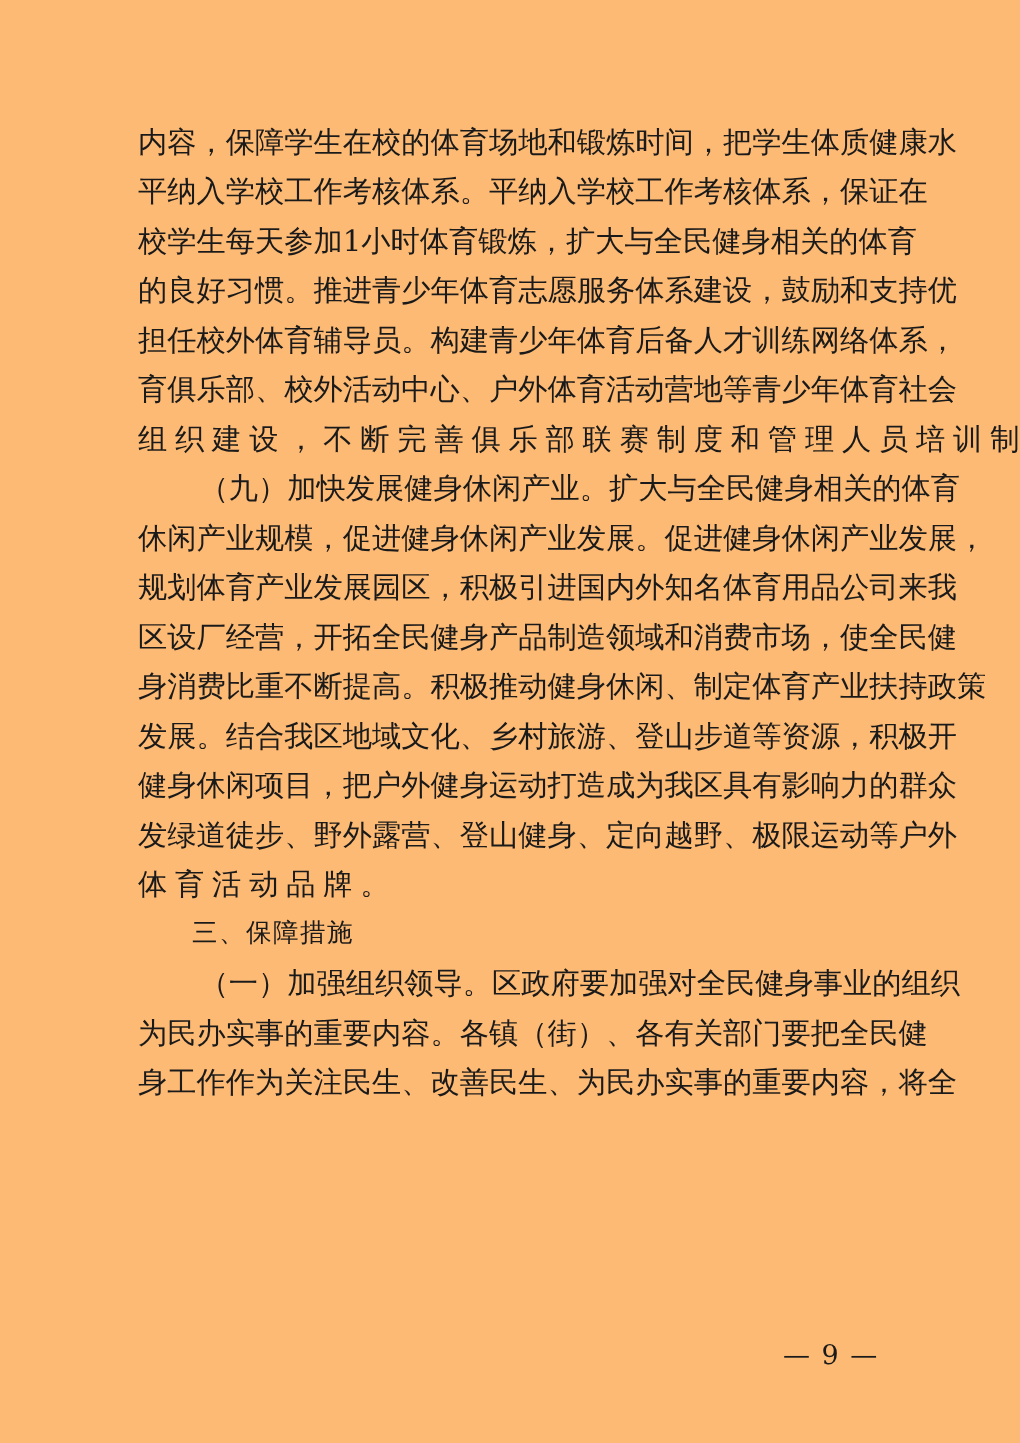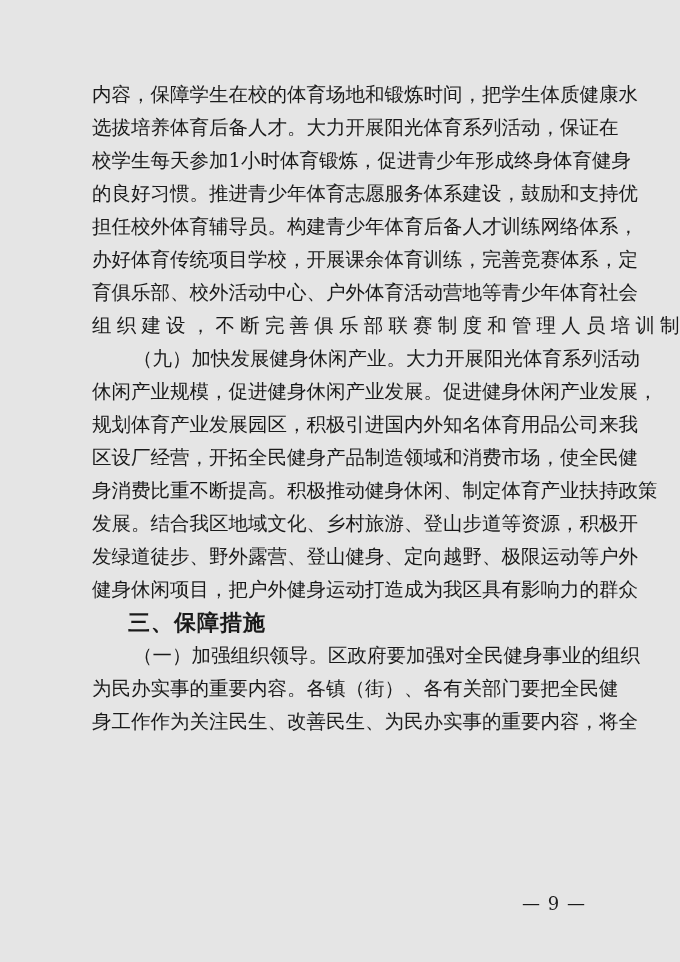--- a/index.html
+++ b/index.html
@@ -13,21 +13,21 @@
     position: relative;
     overflow: hidden;
     font-family: "DejaVu Serif", "Liberation Serif", serif;
     color: #1a1a1a;
   }
   .page {
     position: absolute;
     left: 0; top: 0;
     width: 680px;
     height: 962px;
-    background: #e5e5e5;
+    background: #fdba74;
   }
   .body-text {
     position: absolute;
     left: 92px;
     top: 78px;
     width: 504px;
   }
   .line {
     height: 33px;
     line-height: 33px;
@@ -39,22 +39,22 @@
   }
   .line.last {
     text-align-last: left;
     letter-spacing: 5.2px;
   }
   .line.indent {
     padding-left: 41px;
   }
   .heading {
     font-family: "DejaVu Sans", "Liberation Sans", sans-serif;
-    font-weight: bold;
-    font-size: 22px;
+    font-weight: normal;
+    font-size: 17px;
     text-align-last: left;
     padding-left: 36px;
     letter-spacing: 1px;
   }
   .page-number {
     position: absolute;
     left: 522px;
     top: 893px;
     font-family: "DejaVu Serif", "Liberation Serif", serif;
     font-size: 18px;
@@ -62,36 +62,36 @@
     white-space: nowrap;
     letter-spacing: 1px;
   }
 </style>
 </head>
 <body>
 
 <div class="page">
   <div class="body-text">
     <div class="line">内容，保障学生在校的体育场地和锻炼时间，把学生体质健康水</div>
-    <div class="line">选拔培养体育后备人才。大力开展阳光体育系列活动，保证在</div>
-    <div class="line">校学生每天参加1小时体育锻炼，促进青少年形成终身体育健身</div>
+    <div class="line">平纳入学校工作考核体系。平纳入学校工作考核体系，保证在</div>
+    <div class="line">校学生每天参加1小时体育锻炼，扩大与全民健身相关的体育</div>
     <div class="line">的良好习惯。推进青少年体育志愿服务体系建设，鼓励和支持优</div>
     <div class="line">担任校外体育辅导员。构建青少年体育后备人才训练网络体系，</div>
-    <div class="line">办好体育传统项目学校，开展课余体育训练，完善竞赛体系，定</div>
     <div class="line">育俱乐部、校外活动中心、户外体育活动营地等青少年体育社会</div>
     <div class="line last">组织建设，不断完善俱乐部联赛制度和管理人员培训制度。</div>
 
-    <div class="line indent">（九）加快发展健身休闲产业。大力开展阳光体育系列活动</div>
+    <div class="line indent">（九）加快发展健身休闲产业。扩大与全民健身相关的体育</div>
     <div class="line">休闲产业规模，促进健身休闲产业发展。促进健身休闲产业发展，</div>
     <div class="line">规划体育产业发展园区，积极引进国内外知名体育用品公司来我</div>
     <div class="line">区设厂经营，开拓全民健身产品制造领域和消费市场，使全民健</div>
     <div class="line">身消费比重不断提高。积极推动健身休闲、制定体育产业扶持政策</div>
     <div class="line">发展。结合我区地域文化、乡村旅游、登山步道等资源，积极开</div>
+    <div class="line">健身休闲项目，把户外健身运动打造成为我区具有影响力的群众</div>
     <div class="line">发绿道徒步、野外露营、登山健身、定向越野、极限运动等户外</div>
-    <div class="line">健身休闲项目，把户外健身运动打造成为我区具有影响力的群众</div>
+    <div class="line last">体育活动品牌。</div>
 
     <div class="line heading">三、保障措施</div>
 
     <div class="line indent">（一）加强组织领导。区政府要加强对全民健身事业的组织</div>
     <div class="line">为民办实事的重要内容。各镇（街）、各有关部门要把全民健</div>
     <div class="line">身工作作为关注民生、改善民生、为民办实事的重要内容，将全</div>
   </div>
 
   <div class="page-number">— 9 —</div>
 </div>

